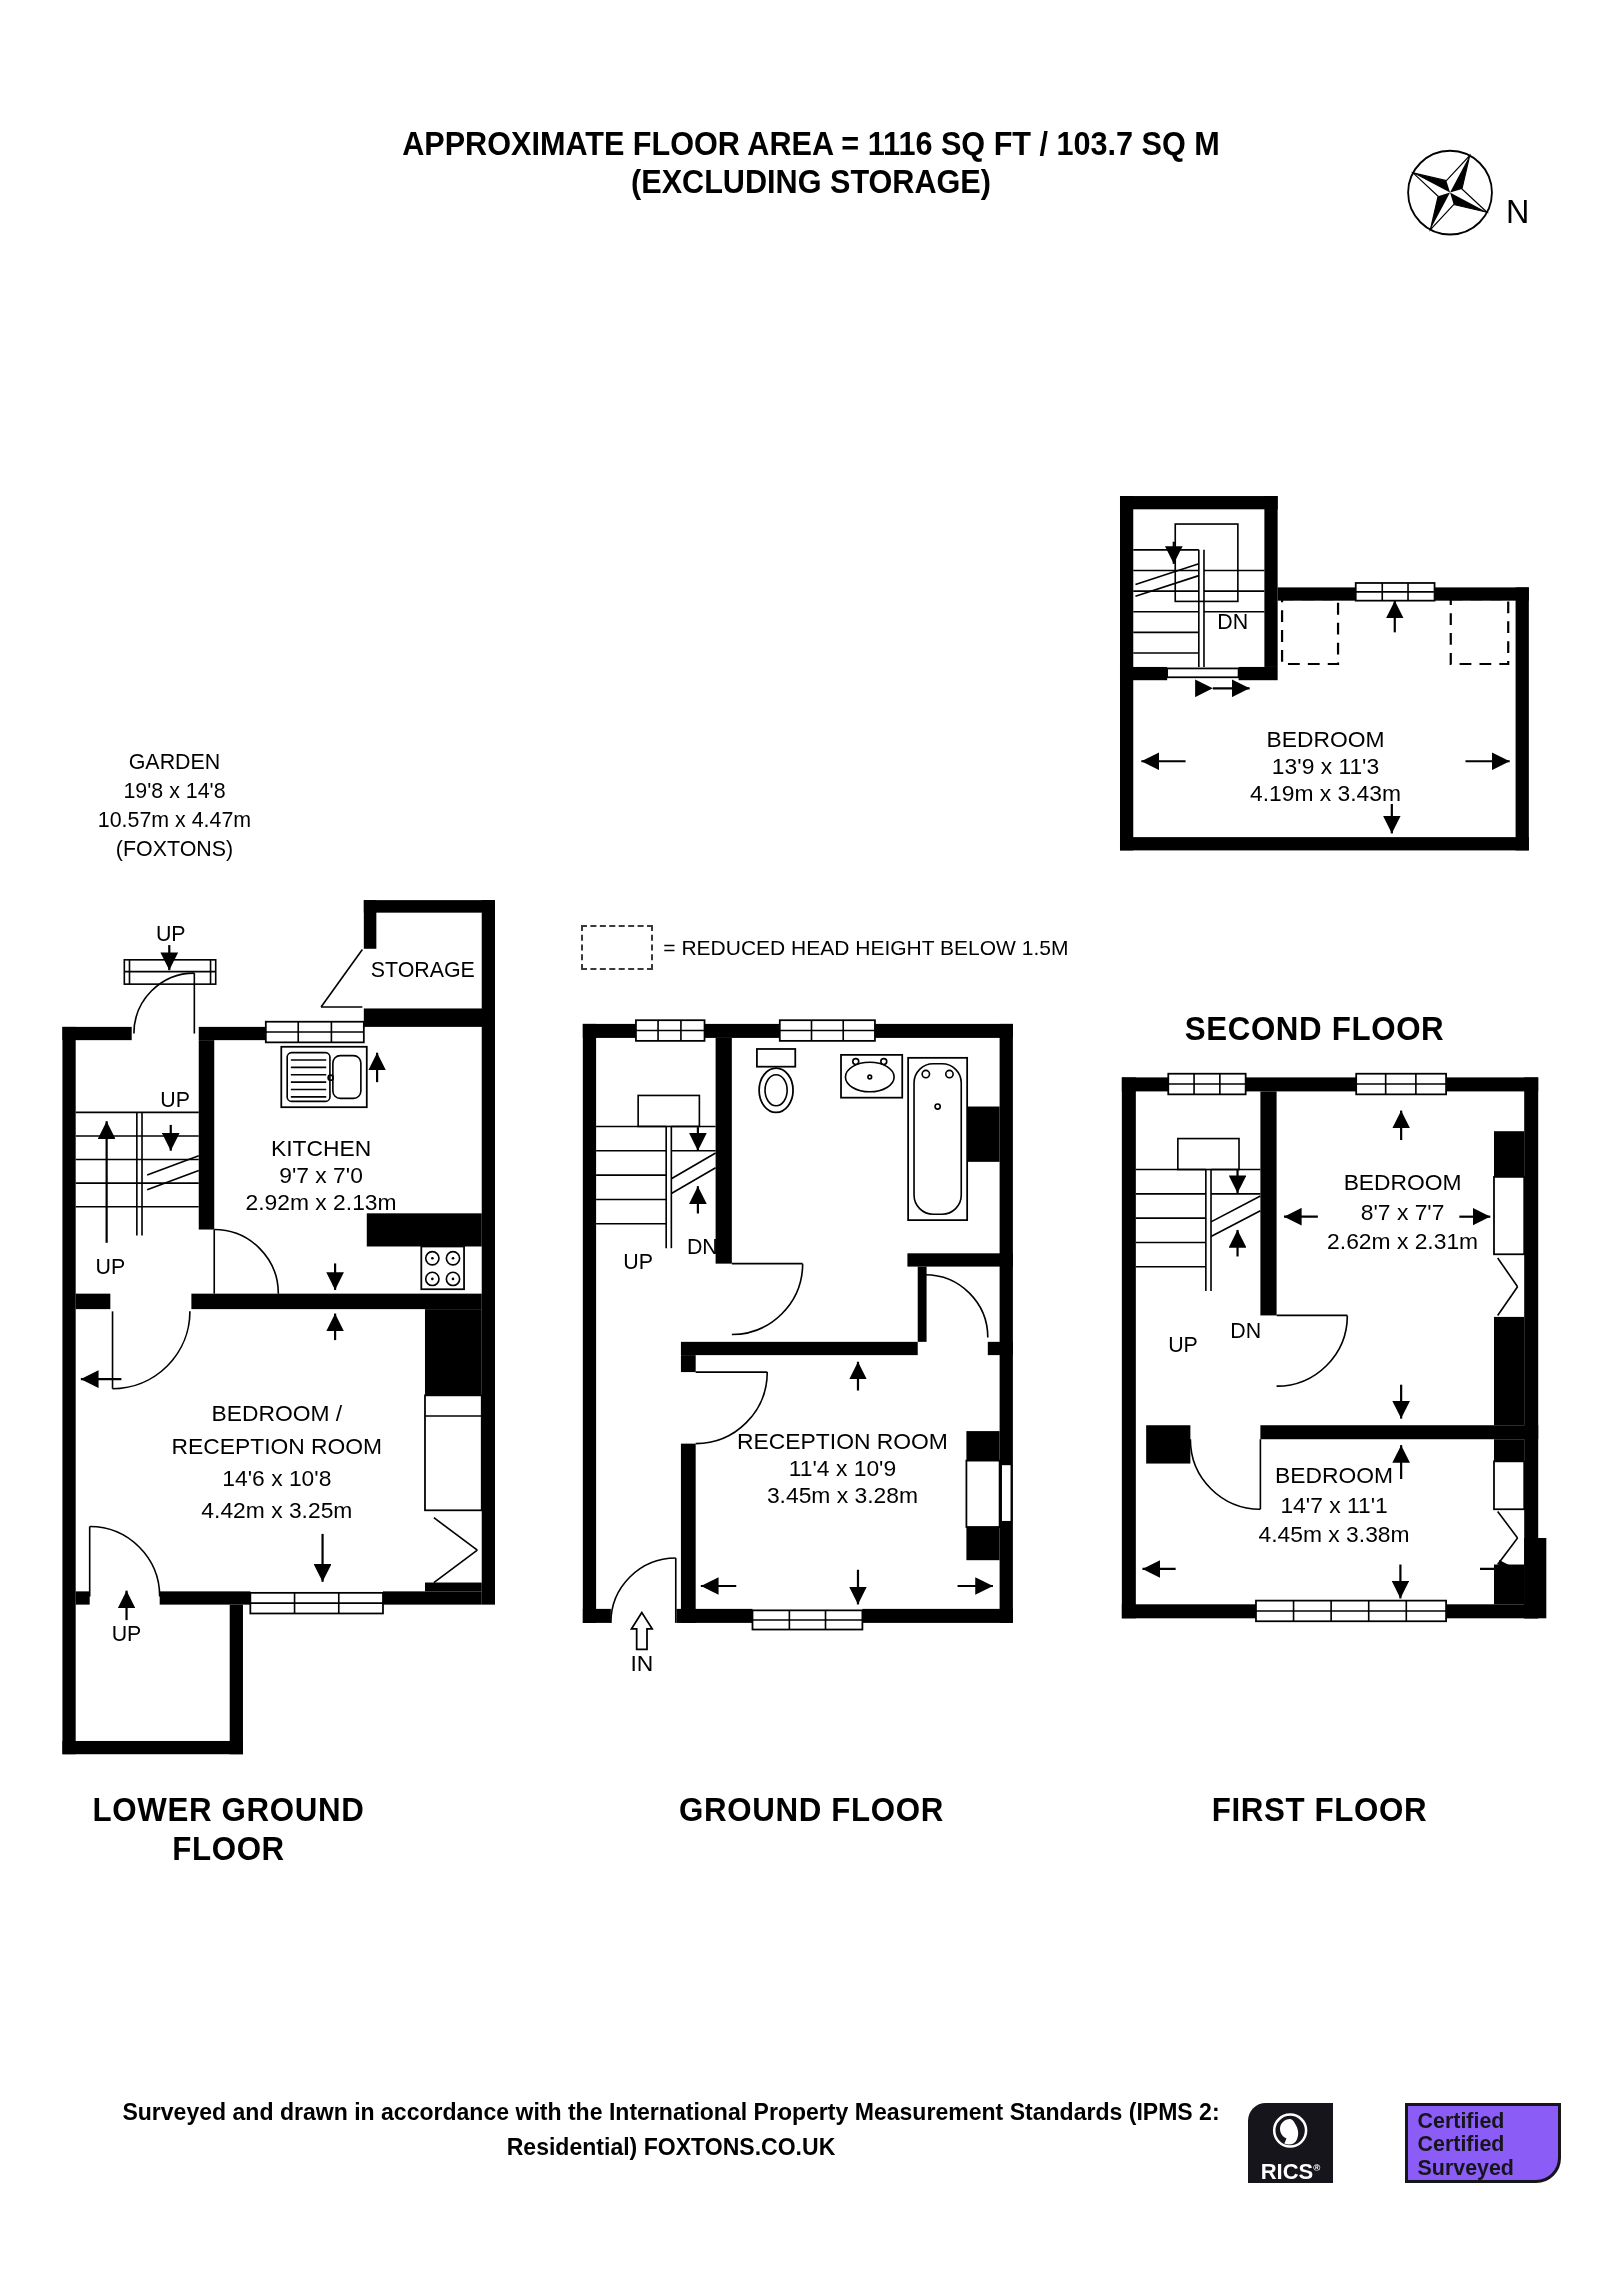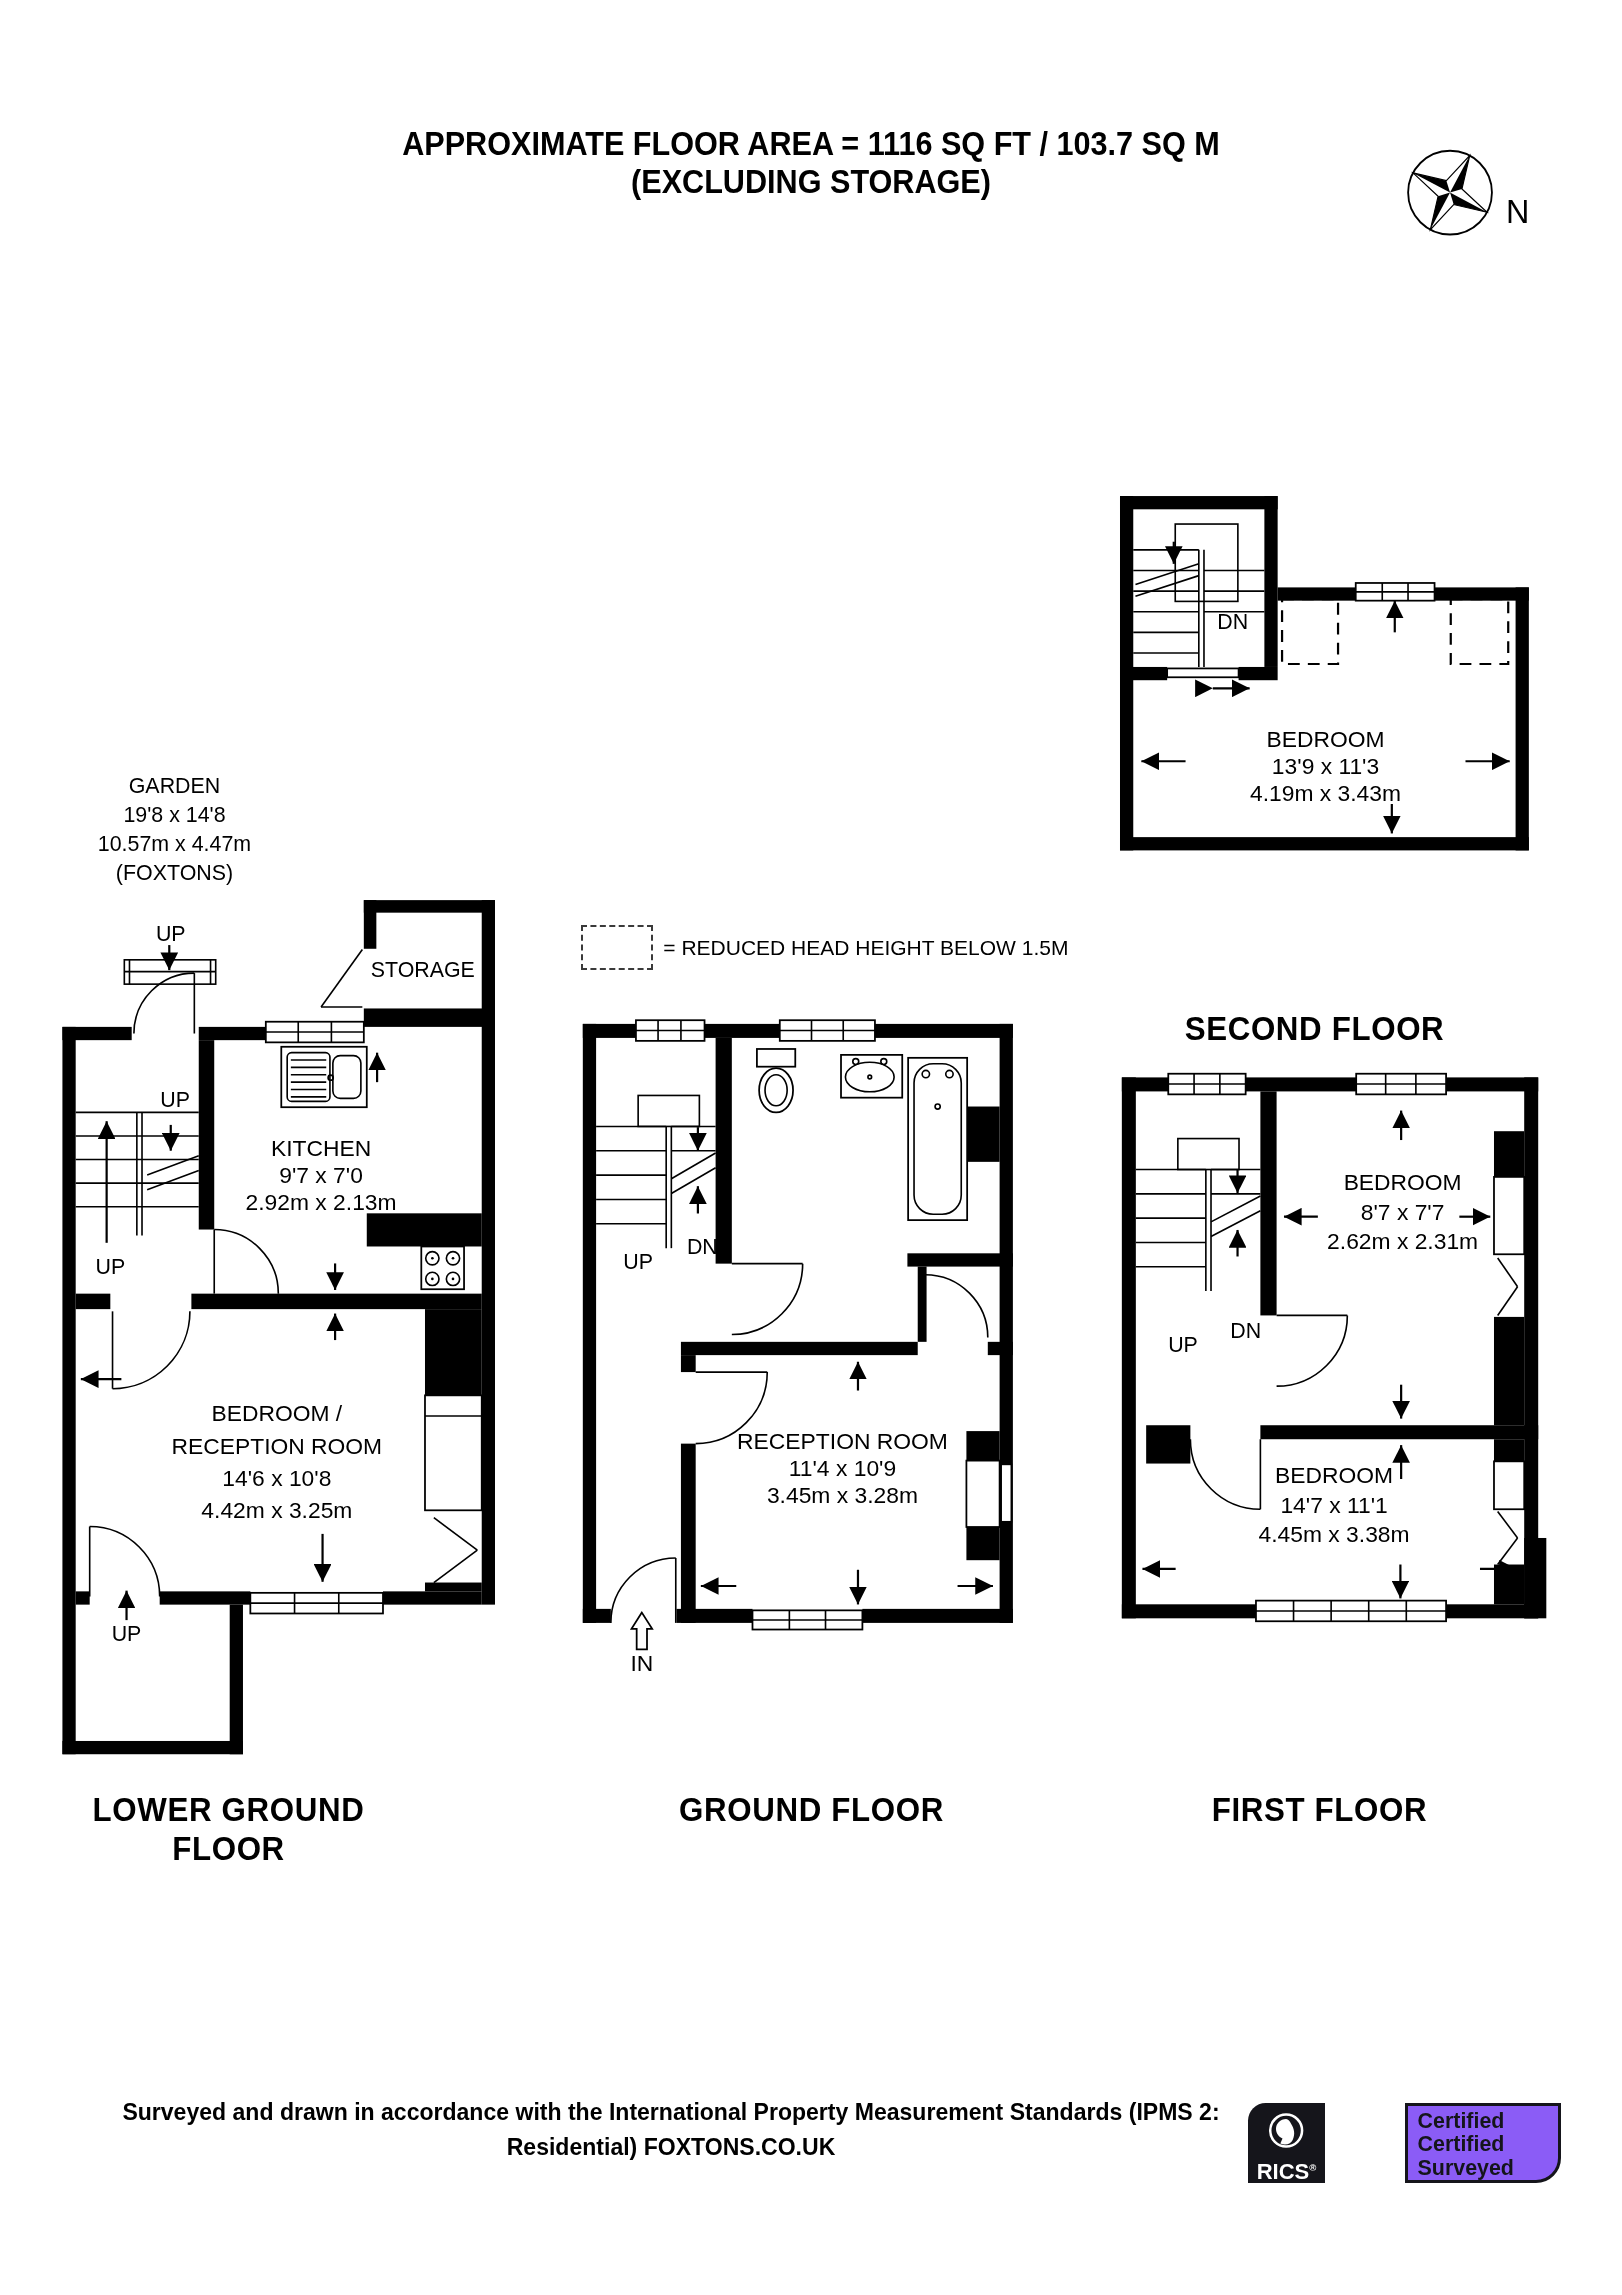--- a/index.html
+++ b/index.html
@@ -1,34 +1,34 @@
 <!DOCTYPE html>
 <html style="font-size:11.8px"><head>
 <meta charset="utf-8">
 <style>
   html,body{margin:0;padding:0;background:#ffffff;}
   body{width:1622px;height:2295px;position:relative;font-family:"Liberation Sans",sans-serif;color:#000;}
   .abs{position:absolute;}
   .center{text-align:center;}
   .title{left:0;top:124px;width:1622px;font-size:34px;font-weight:bold;line-height:38px;transform:scaleX(0.9);transform-origin:50% 50%;}
-  .garden{left:42px;top:772px;width:265px;font-size:21.4px;line-height:29px;}
+  .garden{left:42px;top:748px;width:265px;font-size:21.4px;line-height:29px;}
   .legend{left:581px;top:925px;display:flex;align-items:center;}
   .legend-box{width:68px;height:41px;border:2.2px dashed #3a3a3a;margin-right:10.3px;}
   .legend-text{font-size:21px;}
   .floor-label{font-size:34px;font-weight:bold;letter-spacing:0.7px;transform:scaleX(0.92);transform-origin:50% 50%;}
   .footer{left:44px;top:2094px;width:1254px;font-size:24px;font-weight:bold;line-height:35px;transform:scaleX(0.96);transform-origin:50% 50%;}
   .plan{position:absolute;}
   .plan rect.w{fill:#000;stroke:none;}
   .plan .thin{fill:none;stroke:#000;stroke-width:2.2px;}
   .plan .thinw{fill:#fff;stroke:#000;stroke-width:2.4px;}
   .plan .shaft{stroke:#000;stroke-width:3px;fill:none;}
   .plan text{fill:#000;font-family:"Liberation Sans",sans-serif;}
   .t31{font-size:31px;}
   .t29{font-size:29px;}
-  .rics-black{left:1248px;top:2103px;width:77px;height:80px;background:#15151b;border-radius:17.7px 0 0 0;display:flex;flex-direction:column;align-items:center;}
+  .rics-black{left:1248px;top:2103px;width:85px;height:80px;background:#15151b;border-radius:17.7px 0 0 0;display:flex;flex-direction:column;align-items:center;}
   .rics-word{color:#fff;font-weight:bold;font-size:22px;line-height:22px;margin-top:1.5px;}
   .rics-reg{font-size:9.6px;vertical-align:super;}
   .rics-white{left:1405px;top:2103px;width:156px;height:80px;box-sizing:border-box;border:3.7px solid #15151b;border-radius:0 0 25px 0;background:#8b5cf6;padding:3.7px 0 0 9.6px;}
   .rics-white div{font-size:21.4px;font-weight:bold;line-height:23.6px;color:#15151b;}
 </style>
 </head>
 <body>
 
 <div class="abs title center">
   <div>APPROXIMATE FLOOR AREA = 1116 SQ FT / 103.7 SQ M</div>

